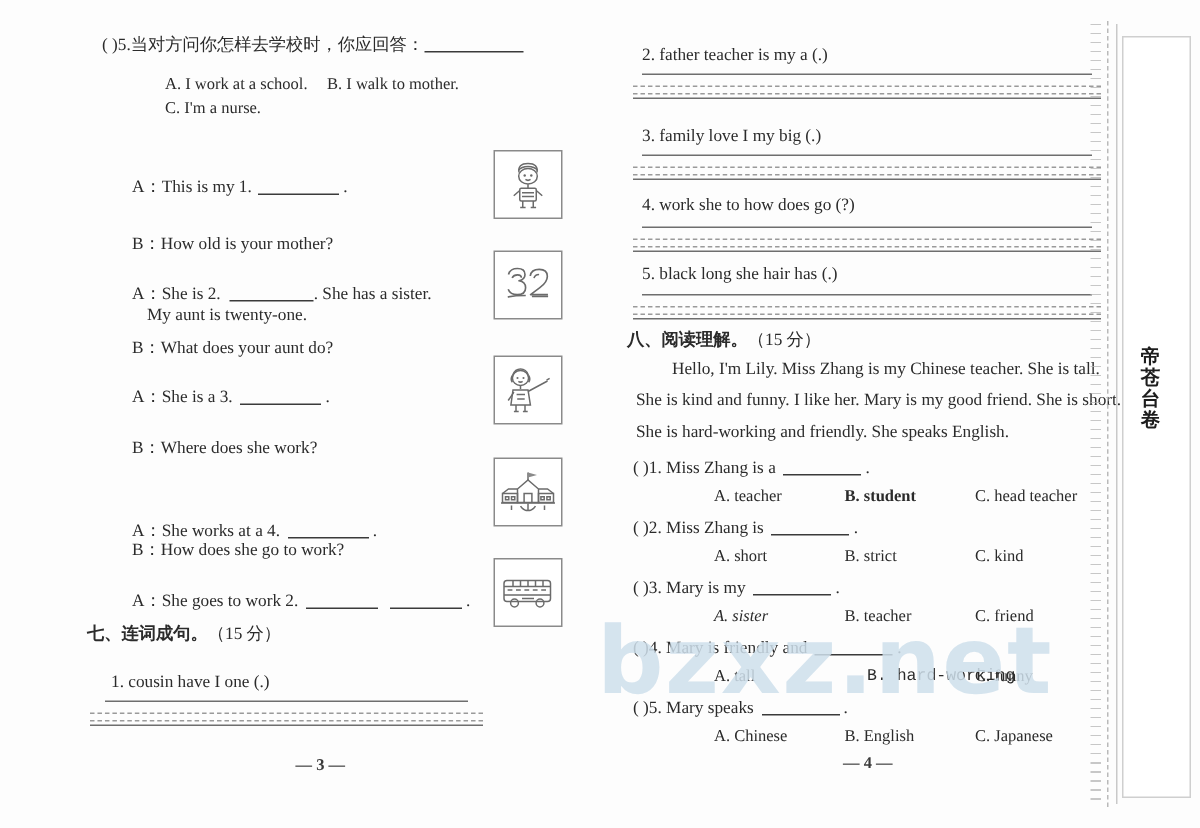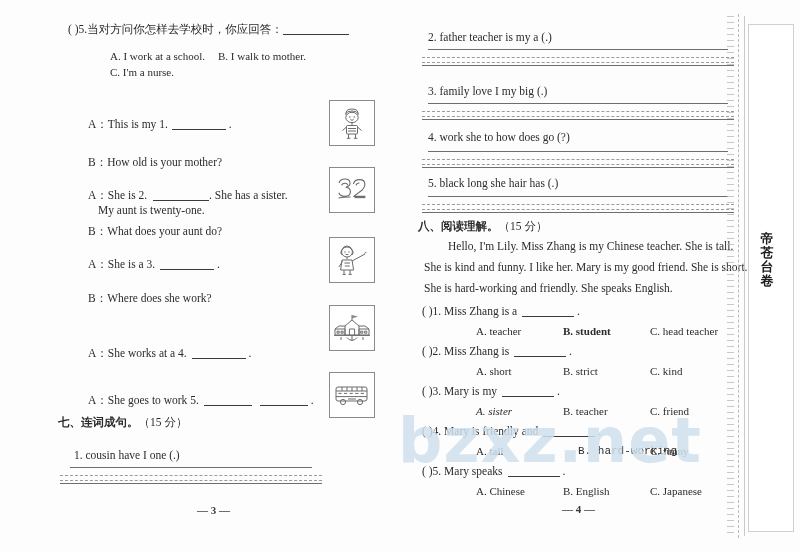--- a/index.html
+++ b/index.html
@@ -131,23 +131,26 @@
     </div>
 
     <div class="line-item" style="left:88px;top:291px;">
       <span>B：Where does she work?</span>
     </div>
 
     <div class="line-item" style="left:88px;top:325px;margin-top:21px;">
       <span>A：She works at a 4.</span><span class="blank" style="width:54px;margin-left:5px;"></span><span> .</span>
     </div>
 
+    <div class="line-item" style="left:88px;top:359px;">
+      <span>B：How does she go to work?</span>
+    </div>
 
     <div class="line-item" style="left:88px;top:393px;">
-      <span>A：She goes to work 5.</span><span class="blank" style="width:48px;margin-left:5px;"></span><span class="blank" style="width:48px;margin-left:8px;"></span><span> .</span>
+      <span>A：She goes to work 2.</span><span class="blank" style="width:48px;margin-left:5px;"></span><span class="blank" style="width:48px;margin-left:8px;"></span><span> .</span>
     </div>
 
     <div class="picbox" style="left:329px;top:100px;">
       <span>
         <svg width="30" height="34" viewBox="0 0 30 34">
           <g fill="none" stroke="#6b6b6b" stroke-width="1">
             <path d="M9 9 q-1-6 6-6 q7 0 6 6"></path>
             <ellipse cx="15" cy="11.5" rx="6.2" ry="5.2"></ellipse>
             <circle cx="12.8" cy="11" r=".8" fill="#6b6b6b" stroke="none"></circle>
             <circle cx="17.2" cy="11" r=".8" fill="#6b6b6b" stroke="none"></circle>

